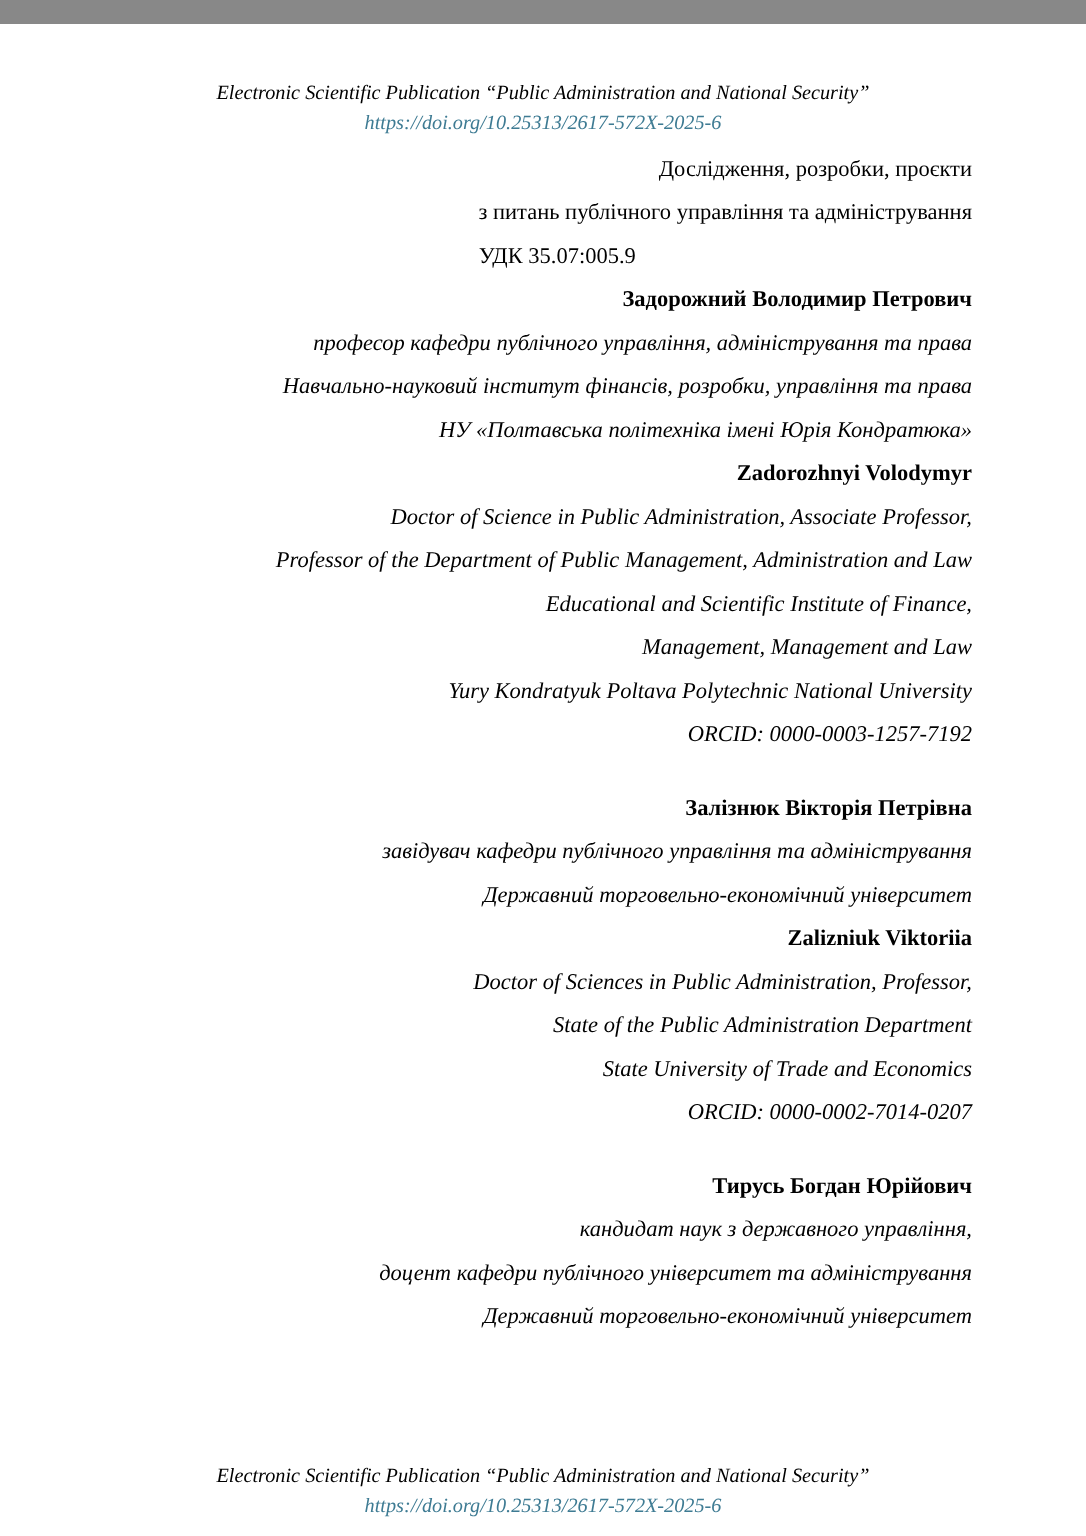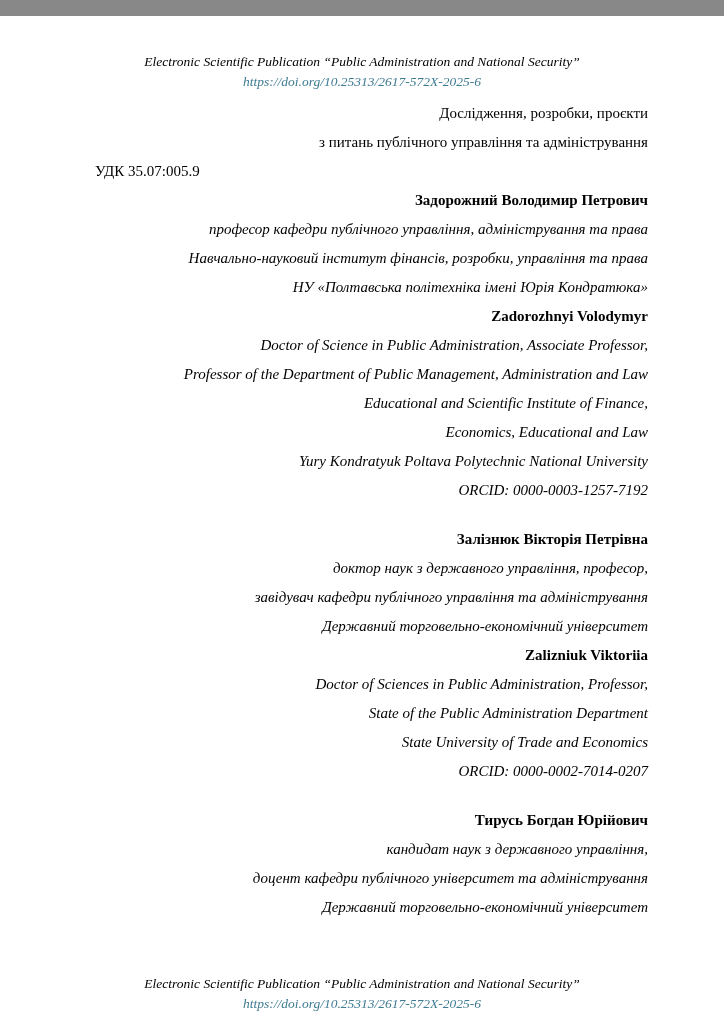--- a/index.html
+++ b/index.html
@@ -36,21 +36,21 @@
   .content {
     position: absolute;
     top: 83px;
     left: 95px;
     right: 76px;
     font-size: 15px;
     line-height: 29px;
   }
   .line       { white-space: nowrap; }
   .right      { text-align: right; }
-  .left       { text-align: left; }
+  .left       { text-align: center; }
   .author-name {
     font-weight: bold;
     text-align: right;
   }
   .affil {
     font-style: italic;
     text-align: right;
   }
   .block-gap { height: 20px; }
 </style>
@@ -74,30 +74,29 @@
 
     <div>
       <div class="author-name">Задорожний Володимир Петрович</div>
       <div class="affil">професор кафедри публічного управління, адміністрування та права</div>
       <div class="affil">Навчально-науковий інститут фінансів, розробки, управління та права</div>
       <div class="affil">НУ «Полтавська політехніка імені Юрія Кондратюка»</div>
       <div class="author-name">Zadorozhnyi Volodymyr</div>
       <div class="affil">Doctor of Science in Public Administration, Associate Professor,</div>
       <div class="affil">Professor of the Department of Public Management, Administration and Law</div>
       <div class="affil">Educational and Scientific Institute of Finance,</div>
-      <div class="affil">Economics, Educational and Law</div>
+      <div class="affil">Management, Management and Law</div>
       <div class="affil">Yury Kondratyuk Poltava Polytechnic National University</div>
       <div class="affil">ORCID: 0000-0003-1257-7192</div>
     </div>
 
     <div class="block-gap"></div>
 
     <div>
       <div class="author-name">Залізнюк Вікторія Петрівна</div>
-      <div class="affil">доктор наук з державного управління, професор,</div>
       <div class="affil">завідувач кафедри публічного управління та адміністрування</div>
       <div class="affil">Державний торговельно-економічний університет</div>
       <div class="author-name">Zalizniuk Viktoriia</div>
       <div class="affil">Doctor of Sciences in Public Administration, Professor,</div>
       <div class="affil">State of the Public Administration Department</div>
       <div class="affil">State University of Trade and Economics</div>
       <div class="affil">ORCID: 0000-0002-7014-0207</div>
     </div>
 
     <div class="block-gap"></div>

